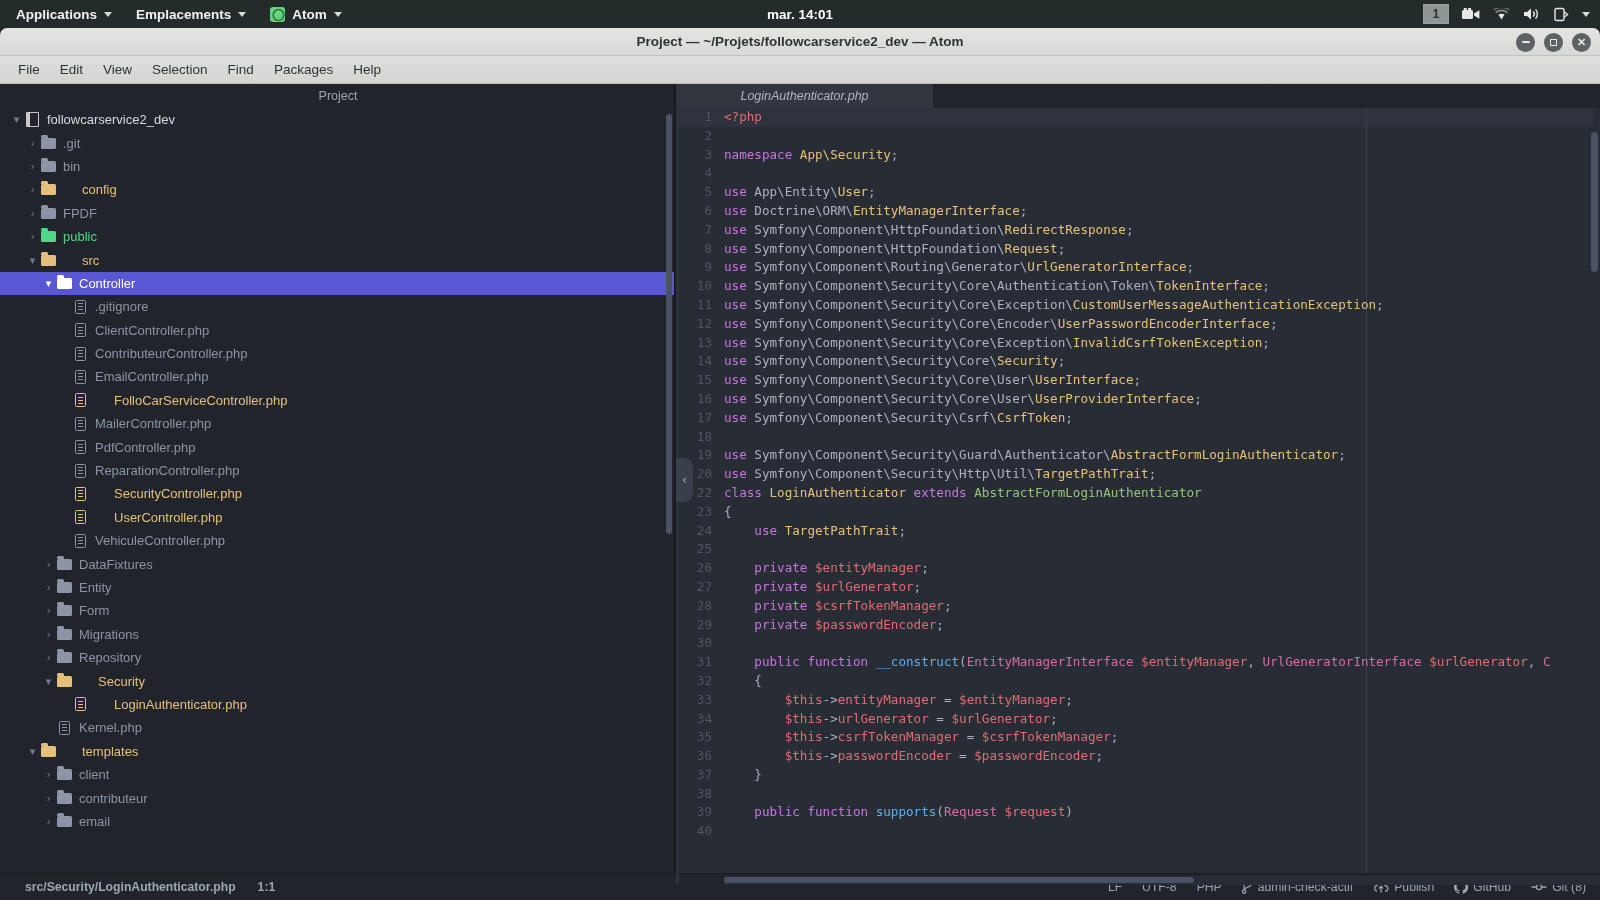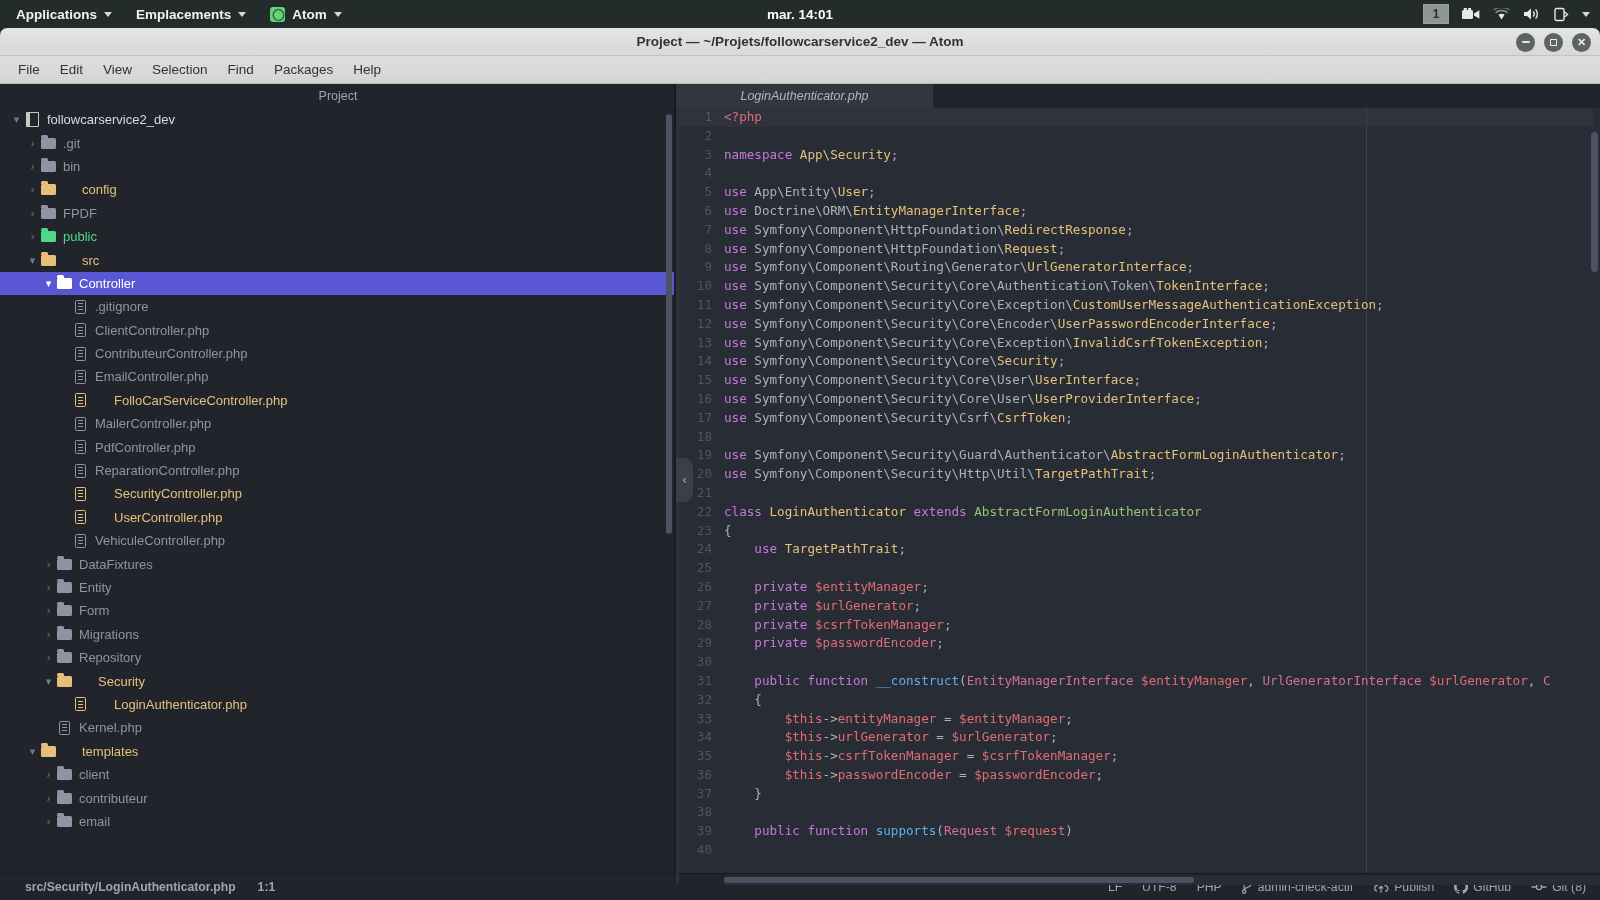--- a/index.html
+++ b/index.html
@@ -586,21 +586,20 @@
             <div class="code-line"><span class="lnum">11</span><span class="ltext"><span class="k-kw">use </span><span class="k-punc">Symfony\Component\Security\Core\Exception\</span><span class="k-type">CustomUserMessageAuthenticationException</span><span class="k-punc">;</span></span></div>
             <div class="code-line"><span class="lnum">12</span><span class="ltext"><span class="k-kw">use </span><span class="k-punc">Symfony\Component\Security\Core\Encoder\</span><span class="k-type">UserPasswordEncoderInterface</span><span class="k-punc">;</span></span></div>
             <div class="code-line"><span class="lnum">13</span><span class="ltext"><span class="k-kw">use </span><span class="k-punc">Symfony\Component\Security\Core\Exception\</span><span class="k-type">InvalidCsrfTokenException</span><span class="k-punc">;</span></span></div>
             <div class="code-line"><span class="lnum">14</span><span class="ltext"><span class="k-kw">use </span><span class="k-punc">Symfony\Component\Security\Core\</span><span class="k-type">Security</span><span class="k-punc">;</span></span></div>
             <div class="code-line"><span class="lnum">15</span><span class="ltext"><span class="k-kw">use </span><span class="k-punc">Symfony\Component\Security\Core\User\</span><span class="k-type">UserInterface</span><span class="k-punc">;</span></span></div>
             <div class="code-line"><span class="lnum">16</span><span class="ltext"><span class="k-kw">use </span><span class="k-punc">Symfony\Component\Security\Core\User\</span><span class="k-type">UserProviderInterface</span><span class="k-punc">;</span></span></div>
             <div class="code-line"><span class="lnum">17</span><span class="ltext"><span class="k-kw">use </span><span class="k-punc">Symfony\Component\Security\Csrf\</span><span class="k-type">CsrfToken</span><span class="k-punc">;</span></span></div>
             <div class="code-line"><span class="lnum">18</span></div>
             <div class="code-line"><span class="lnum">19</span><span class="ltext"><span class="k-kw">use </span><span class="k-punc">Symfony\Component\Security\Guard\Authenticator\</span><span class="k-type">AbstractFormLoginAuthenticator</span><span class="k-punc">;</span></span></div>
             <div class="code-line"><span class="lnum">20</span><span class="ltext"><span class="k-kw">use </span><span class="k-punc">Symfony\Component\Security\Http\Util\</span><span class="k-type">TargetPathTrait</span><span class="k-punc">;</span></span></div>
-            <div class="code-line"><span class="lnum">21</span><span class="ltext"></span></div>
             <div class="code-line"><span class="lnum">22</span><span class="ltext"><span class="k-kw">class </span><span class="k-type">LoginAuthenticator</span><span class="k-kw"> extends </span><span class="k-green">AbstractFormLoginAuthenticator</span></span></div>
             <div class="code-line"><span class="lnum">23</span><span class="ltext"><span class="k-punc">{</span></span></div>
             <div class="code-line"><span class="lnum">24</span><span class="ltext"><span class="k-kw">    use </span><span class="k-type">TargetPathTrait</span><span class="k-punc">;</span></span></div>
             <div class="code-line"><span class="lnum">25</span><span class="ltext"></span></div>
             <div class="code-line"><span class="lnum">26</span><span class="ltext"><span class="k-kw">    private </span><span class="k-var">$entityManager</span><span class="k-punc">;</span></span></div>
             <div class="code-line"><span class="lnum">27</span><span class="ltext"><span class="k-kw">    private </span><span class="k-var">$urlGenerator</span><span class="k-punc">;</span></span></div>
             <div class="code-line"><span class="lnum">28</span><span class="ltext"><span class="k-kw">    private </span><span class="k-var">$csrfTokenManager</span><span class="k-punc">;</span></span></div>
             <div class="code-line"><span class="lnum">29</span><span class="ltext"><span class="k-kw">    private </span><span class="k-var">$passwordEncoder</span><span class="k-punc">;</span></span></div>
             <div class="code-line"><span class="lnum">30</span><span class="ltext"></span></div>
             <div class="code-line"><span class="lnum">31</span><span class="ltext"><span class="k-kw">    public function </span><span class="k-fn">__construct</span><span class="k-punc">(</span><span class="k-param">EntityManagerInterface</span><span class="k-punc"> </span><span class="k-var">$entityManager</span><span class="k-punc">, </span><span class="k-param">UrlGeneratorInterface</span><span class="k-punc"> </span><span class="k-var">$urlGenerator</span><span class="k-punc">, </span><span class="k-param">C</span></span></div>

